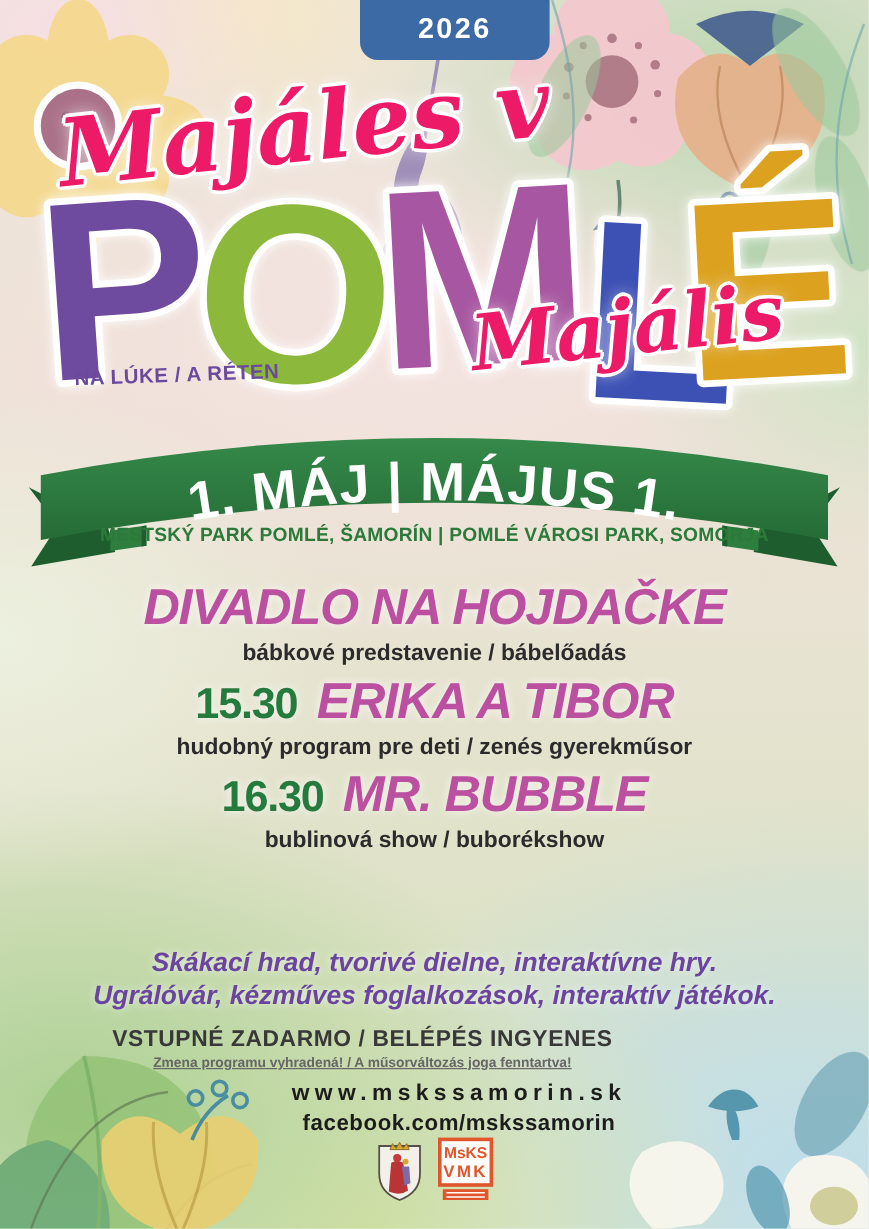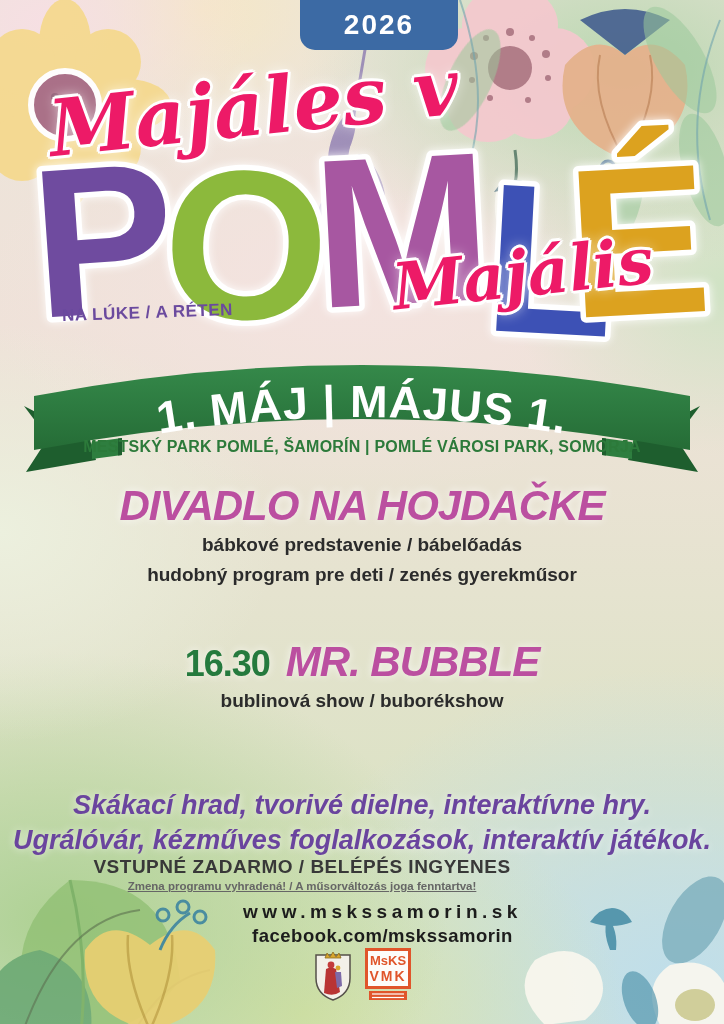--- a/index.html
+++ b/index.html
@@ -20,21 +20,21 @@
       linear-gradient(180deg, #ece5da 0%, #efe2d9 32%, #e5e3cf 58%, #dce2c5 78%, #d5e3d8 100%);
   }
   svg { overflow: visible; display: block; }
   .deco { position: absolute; pointer-events: none; }
 
   
   .year-badge {
     position: absolute; left: 300px; top: 0; width: 158px; height: 50px;
     background: #3c6aa4; border-radius: 0 0 15px 15px;
     display: flex; align-items: center; justify-content: center;
-    color: #fff; font-size: 28px; font-weight: bold; letter-spacing: 2px;
+    color: #fff; font-size: 24px; font-weight: bold; letter-spacing: 2px;
   }
 
   
   .script { font-family: "DejaVu Serif", serif; font-style: italic; font-weight: bold;
     color: #ed1a67; white-space: nowrap;
     text-shadow: -2px -2px 0 #fff, 2px -2px 0 #fff, -2px 2px 0 #fff, 2px 2px 0 #fff,
                  0 -3px 0 #fff, 0 3px 0 #fff, -3px 0 0 #fff, 3px 0 0 #fff,
                  0 0 14px rgba(255,255,255,.95);
   }
   .script-top { position: absolute; left: 48px; top: 62px; font-size: 78px; transform: rotate(-6deg); }
@@ -60,21 +60,21 @@
   .event .line { display: flex; justify-content: center; align-items: baseline; gap: 16px;
     text-shadow: 0 0 8px rgba(255,255,255,.75); }
   .event .time { color: #257a3e; font-weight: bold; font-size: 36px; letter-spacing: -1px; }
   .event .title { color: #bb4fa0; font-weight: bold; font-style: italic; font-size: 42px;
     letter-spacing: -1px; white-space: nowrap; }
   .event .sub { margin-top: 4px; color: #2b2b2b; font-weight: 600; font-size: 19px; }
   .ev1 { top: 482px; } .ev2 { top: 560px; } .ev3 { top: 638px; } .ev4 { top: 708px; }
 
   
   .activities { position: absolute; left: 0; top: 788px; width: 724px; text-align: center;
-    color: #6a449e; font-weight: bold; font-style: italic; font-size: 27px; line-height: 1.28;
+    color: #6a449e; font-weight: bold; font-style: italic; font-size: 22px; line-height: 1.28;
     text-shadow: 0 0 8px rgba(255,255,255,.7); }
   .admission { position: absolute; left: 0; top: 856px; width: 604px; text-align: center; }
   .admission .free { color: #383838; font-weight: bold; font-size: 19px; letter-spacing: 0.5px; }
   .admission .note { margin-top: 2px; color: #666; font-size: 11.5px; font-weight: 600; text-decoration: underline; }
   .links { position: absolute; left: 0; top: 901px; width: 724px; text-align: center; color: #1c1c1c; padding-left: 41px; }
   .links .web { font-size: 19px; font-weight: 600; letter-spacing: 4.5px; }
   .links .fb  { margin-top: 2px; font-size: 18.5px; font-weight: 600; letter-spacing: 0.5px; }
   .logos { position: absolute; left: 0; top: 948px; width: 724px;
     display: flex; justify-content: center; align-items: flex-start; gap: 12px; }
   .msks-text { font-family: "Liberation Sans", sans-serif; font-weight: bold; fill: #e0552b; }
@@ -245,20 +245,24 @@
   <div class="venue">MESTSKÝ PARK POMLÉ, ŠAMORÍN | POMLÉ VÁROSI PARK, SOMORJA</div>
 
   <div class="event ev1">
     <div class="line">
       <span class="title">DIVADLO NA HOJDAČKE</span>
     </div>
     <div class="sub">bábkové predstavenie / bábelőadás</div>
   </div>
 
   <div class="event ev2">
+    <div class="line">
+      <span class="time">15.30</span>
+      <span class="title">ERIKA A TIBOR</span>
+    </div>
     <div class="sub">hudobný program pre deti / zenés gyerekműsor</div>
   </div>
 
   <div class="event ev3">
     <div class="line">
       <span class="time">16.30</span>
       <span class="title">MR. BUBBLE</span>
     </div>
     <div class="sub">bublinová show / buborékshow</div>
   </div>

